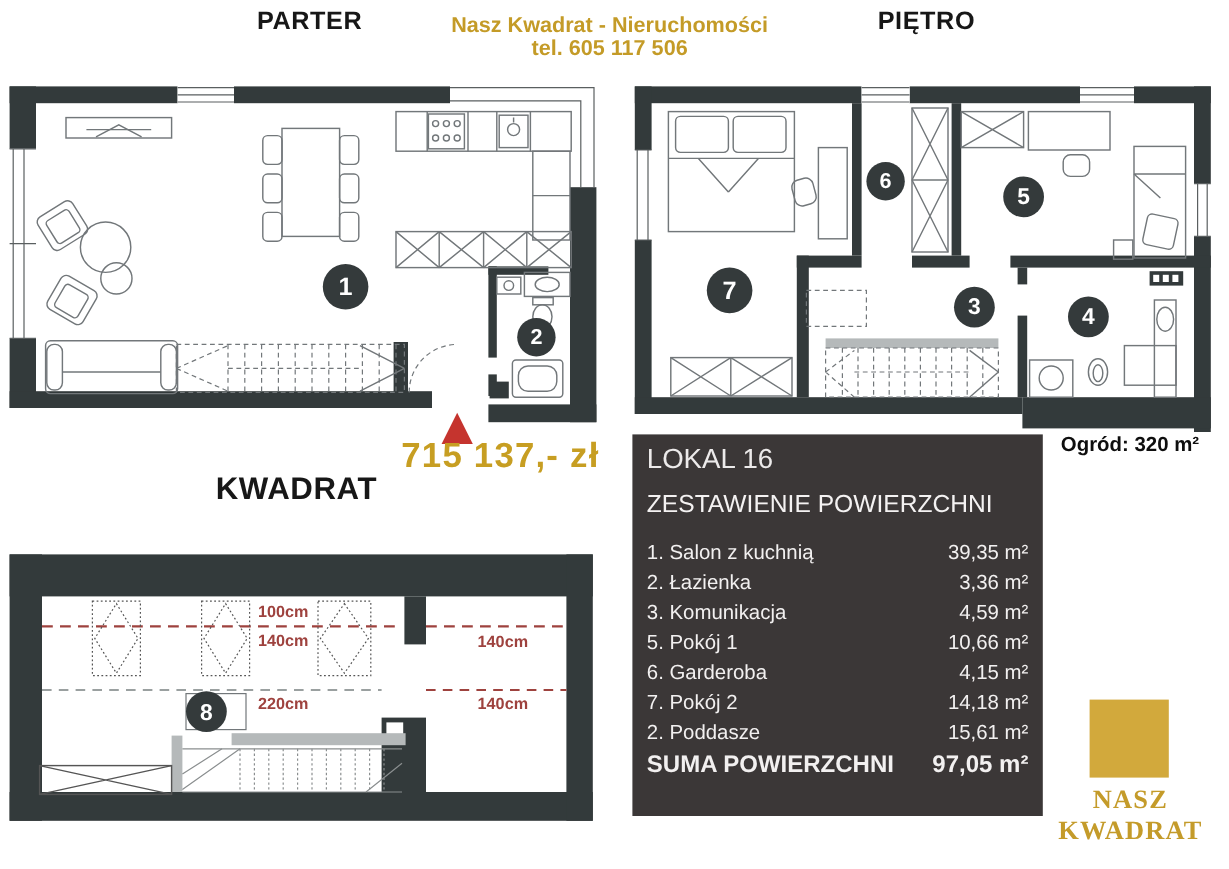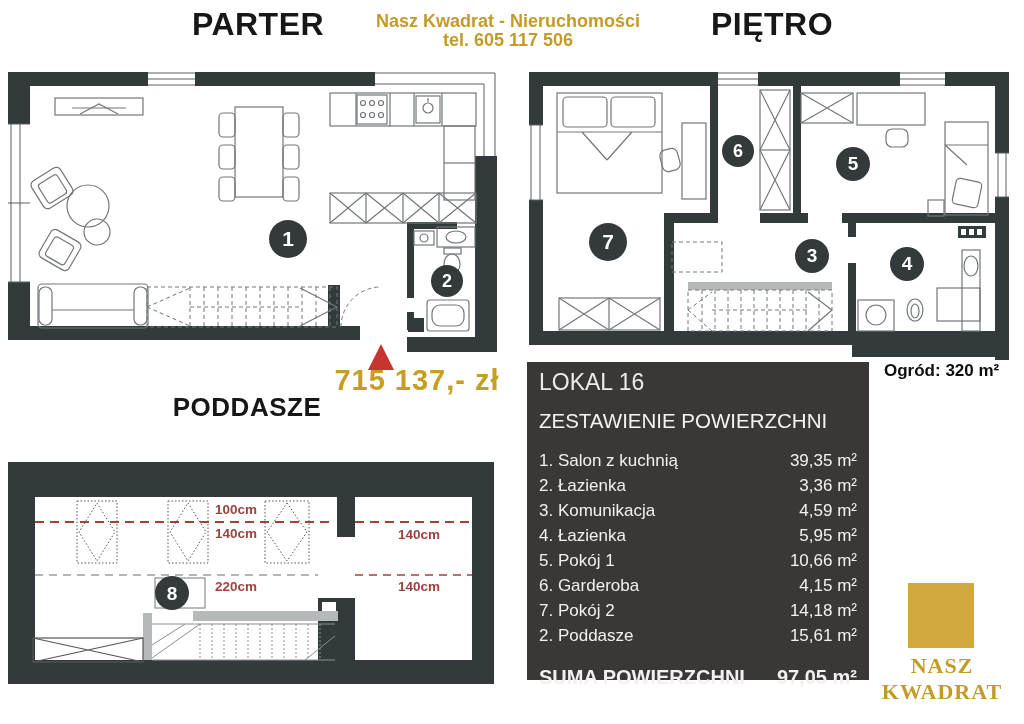--- a/index.html
+++ b/index.html
@@ -1,33 +1,33 @@
 <!DOCTYPE html>
 <html><head>
 <meta charset="utf-8">
 <style>
   html,body{margin:0;padding:0;background:#fff;}
   #canvas{position:relative;width:1024px;height:724px;background:#ffffff;overflow:hidden;
           font-family:"Liberation Sans",sans-serif;}
   .abs{position:absolute;}
-  .floor-title{font-size:32px;font-weight:bold;color:#171717;letter-spacing:.5px;text-align:center;}
+  .floor-title{font-size:21px;font-weight:bold;color:#171717;letter-spacing:.5px;text-align:center;}
   #agency{top:12px;left:360px;width:296px;text-align:center;color:#c49b27;font-weight:bold;
           font-size:18px;line-height:19px;}
   #price{top:364px;left:322px;width:190px;text-align:center;color:#c79e22;font-weight:800;
          font-size:29px;letter-spacing:1px;}
   #entrance-arrow{top:344px;left:368px;width:0;height:0;
       border-left:13px solid transparent;border-right:13px solid transparent;
       border-bottom:26px solid #c5342e;}
   #panel{top:362px;left:527px;width:342px;height:318px;background:#3b3737;color:#f2f0f0;
          box-sizing:border-box;padding:5px 12px 0 12px;}
   #panel .ptitle{font-size:23px;font-weight:400;color:#eceaea;margin-top:2px;}
   #panel .psub{font-size:20.5px;margin-top:13px;color:#f4f2f2;}
   .prow{display:flex;justify-content:space-between;height:25px;font-size:17px;align-items:center;}
   #rows{margin-top:15px;}
-  .ptotal{display:flex;justify-content:space-between;font-size:20px;font-weight:bold;margin-top:18px;}
+  .ptotal{display:flex;justify-content:space-between;font-size:20px;font-weight:bold;margin-top:3px;}
   #garden{top:361px;left:884px;width:135px;font-size:17px;font-weight:bold;color:#0e0e0e;}
   #logo-square{top:583px;left:908px;width:66px;height:65px;background:#d2a93c;}
   #logo-text{top:653px;left:860px;width:164px;text-align:center;font-family:Liberation Serif, serif;
              font-weight:bold;font-size:22px;color:#c49b2a;letter-spacing:1px;}
   svg text{font-family:"Liberation Sans",sans-serif;}
   .marker-circle{fill:#343a3b;}
   .marker-num{fill:#ffffff;font-weight:bold;text-anchor:middle;}
   .wall{fill:#333a3b;}
   .furn{stroke:#72777a;fill:none;stroke-width:1.2;}
   .thin{stroke:#5a5f60;fill:none;stroke-width:1;}
@@ -254,21 +254,21 @@
       </g>
     <g>
       <circle class="marker-circle" cx="395" cy="204" r="17"></circle>
       <text class="marker-num" x="395" y="210" font-size="19">4</text>
       </g>
   </svg>
 
   <div id="entrance-arrow" class="abs"></div>
   <div id="price" class="abs">715 137,- zł</div>
 
-  <div class="abs floor-title" style="top:392px;left:147px;width:200px;font-size:26px;">PODDASZE</div>
+  <div class="abs floor-title" style="top:392px;left:147px;width:200px;font-size:26px;">KWADRAT</div>
 
   <svg class="abs" style="top:440px;left:0;" width="512" height="284" viewBox="0 0 512 284">
     <g class="wall">
       <rect x="8" y="22" width="486" height="35"></rect>
         <rect x="8" y="220" width="486" height="24"></rect>
       <rect x="8" y="22" width="27" height="222"></rect>
         <rect x="472" y="22" width="22" height="222"></rect>
       <rect x="337" y="57" width="18" height="40"></rect>
         <rect x="318" y="158" width="37" height="62"></rect>
     </g>
@@ -320,24 +320,20 @@
         </div>
       <div class="prow">
         <span>2. Łazienka</span>
         <span>3,36 m²</span>
         </div>
       <div class="prow">
         <span>3. Komunikacja</span>
         <span>4,59 m²</span>
         </div>
       <div class="prow">
-        <span>4. Łazienka</span>
-        <span>5,95 m²</span>
-        </div>
-      <div class="prow">
         <span>5. Pokój 1</span>
         <span>10,66 m²</span>
         </div>
       <div class="prow">
         <span>6. Garderoba</span>
         <span>4,15 m²</span>
         </div>
       <div class="prow">
         <span>7. Pokój 2</span>
         <span>14,18 m²</span>

